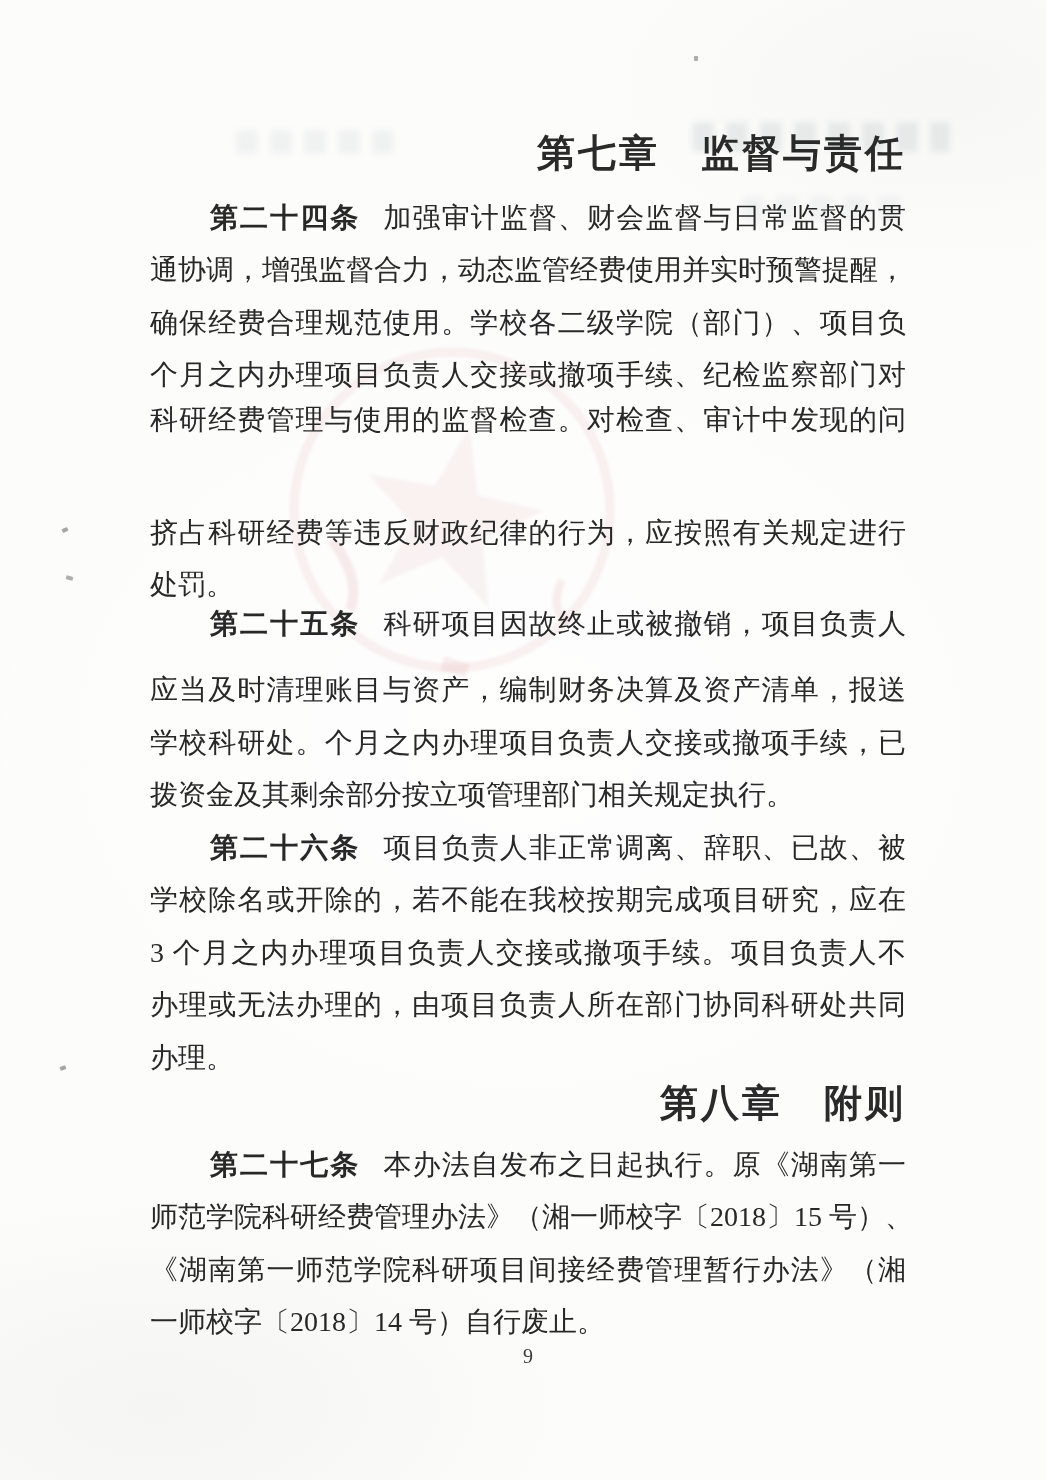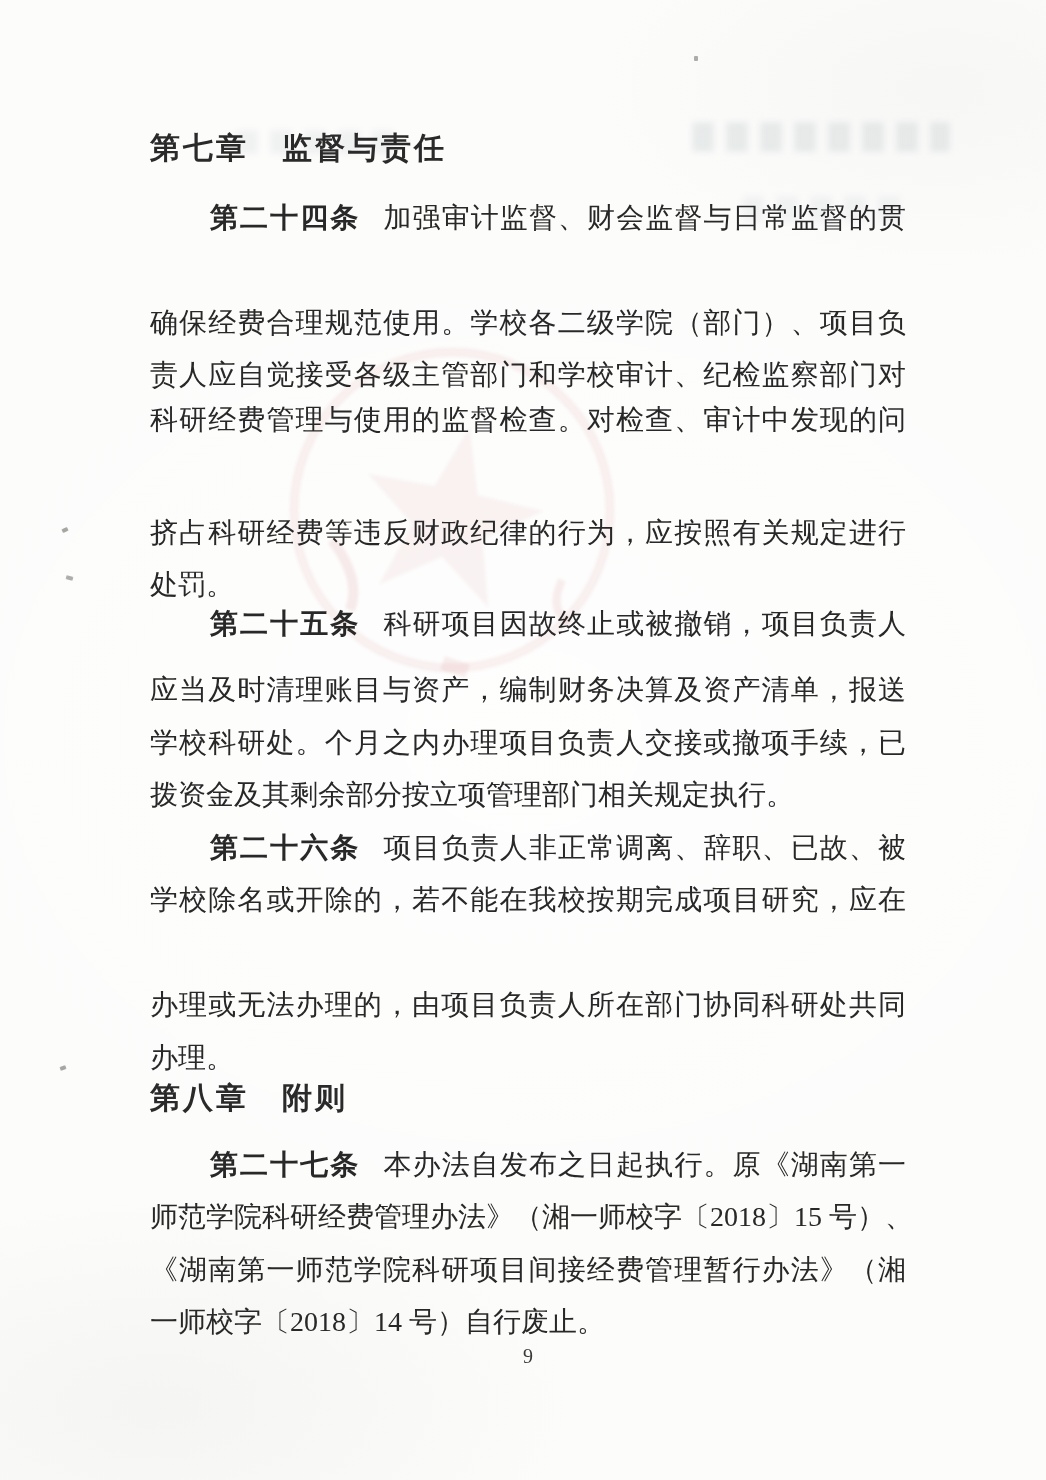--- a/index.html
+++ b/index.html
@@ -11,23 +11,23 @@
   .page{
     position:absolute;inset:0;
     background:
       radial-gradient(ellipse 600px 300px at 15% 95%, rgba(180,180,175,0.10), transparent 70%),
       radial-gradient(ellipse 500px 260px at 90% 6%, rgba(185,185,180,0.08), transparent 70%),
       radial-gradient(ellipse 900px 700px at 50% 50%, rgba(255,255,255,0.6), transparent 80%),
       #fcfcfb;
   }
   .textcol{position:absolute;left:150px;width:756px;top:0;height:100%;}
   .chapter{
-    position:absolute;width:100%;text-align:left;
+    position:absolute;width:100%;text-align:right;
     font-family:"Liberation Sans","DejaVu Sans",sans-serif;
-    font-weight:bold;font-size:30px;color:#2a2a2a;letter-spacing:3px;
+    font-weight:bold;font-size:38px;color:#2a2a2a;letter-spacing:3px;
     white-space:nowrap;
   }
   .line{
     position:absolute;width:100%;
     font-size:28px;color:#282828;line-height:40px;
     text-align:justify;text-align-last:justify;
     white-space:nowrap;
   }
   .line.end{text-align-last:left;}
   .line .term{font-weight:bold;margin-right:23px;letter-spacing:1px;}
@@ -77,37 +77,39 @@
   <div class="speck s3"></div>
   <div class="speck s4"></div>
 
   <div class="textcol">
 
     <div class="chapter" style="top:128px">第七章　监督与责任</div>
 
     <div class="line indent" style="top:198px">
       <span class="term">第二十四条</span><span>加强审计监督、财会监督与日常监督的贯</span>
     </div>
+    <div class="line" style="top:250px">通协调，增强监督合力，动态监管经费使用并实时预警提醒，</div>
     <div class="line" style="top:303px">确保经费合理规范使用。学校各二级学院（部门）、项目负</div>
-    <div class="line" style="top:355px">责人应自觉接受各级主管部门和学校审计、纪检监察部门对</div>
+    <div class="line" style="top:355px">个月之内办理项目负责人交接或撤项手续、纪检监察部门对</div>
     <div class="line" style="top:400px">科研经费管理与使用的监督检查。对检查、审计中发现的问</div>
     <div class="line" style="top:513px">挤占科研经费等违反财政纪律的行为，应按照有关规定进行</div>
     <div class="line end" style="top:565px">处罚。</div>
 
     <div class="line indent" style="top:604px">
       <span class="term">第二十五条</span><span>科研项目因故终止或被撤销，项目负责人</span>
     </div>
     <div class="line" style="top:670px">应当及时清理账目与资产，编制财务决算及资产清单，报送</div>
     <div class="line" style="top:723px">学校科研处。个月之内办理项目负责人交接或撤项手续，已</div>
     <div class="line end" style="top:775px">拨资金及其剩余部分按立项管理部门相关规定执行。</div>
 
     <div class="line indent" style="top:828px">
       <span class="term">第二十六条</span><span>项目负责人非正常调离、辞职、已故、被</span>
     </div>
     <div class="line" style="top:880px">学校除名或开除的，若不能在我校按期完成项目研究，应在</div>
+    <div class="line" style="top:933px">3 个月之内办理项目负责人交接或撤项手续。项目负责人不</div>
     <div class="line" style="top:985px">办理或无法办理的，由项目负责人所在部门协同科研处共同</div>
     <div class="line end" style="top:1038px">办理。</div>
 
     <div class="chapter" style="top:1078px">第八章　附则</div>
 
     <div class="line indent" style="top:1145px">
       <span class="term">第二十七条</span><span>本办法自发布之日起执行。原《湖南第一</span>
     </div>
     <div class="line" style="top:1197px">师范学院科研经费管理办法》（湘一师校字〔2018〕15 号）、</div>
     <div class="line" style="top:1250px">《湖南第一师范学院科研项目间接经费管理暂行办法》（湘</div>

